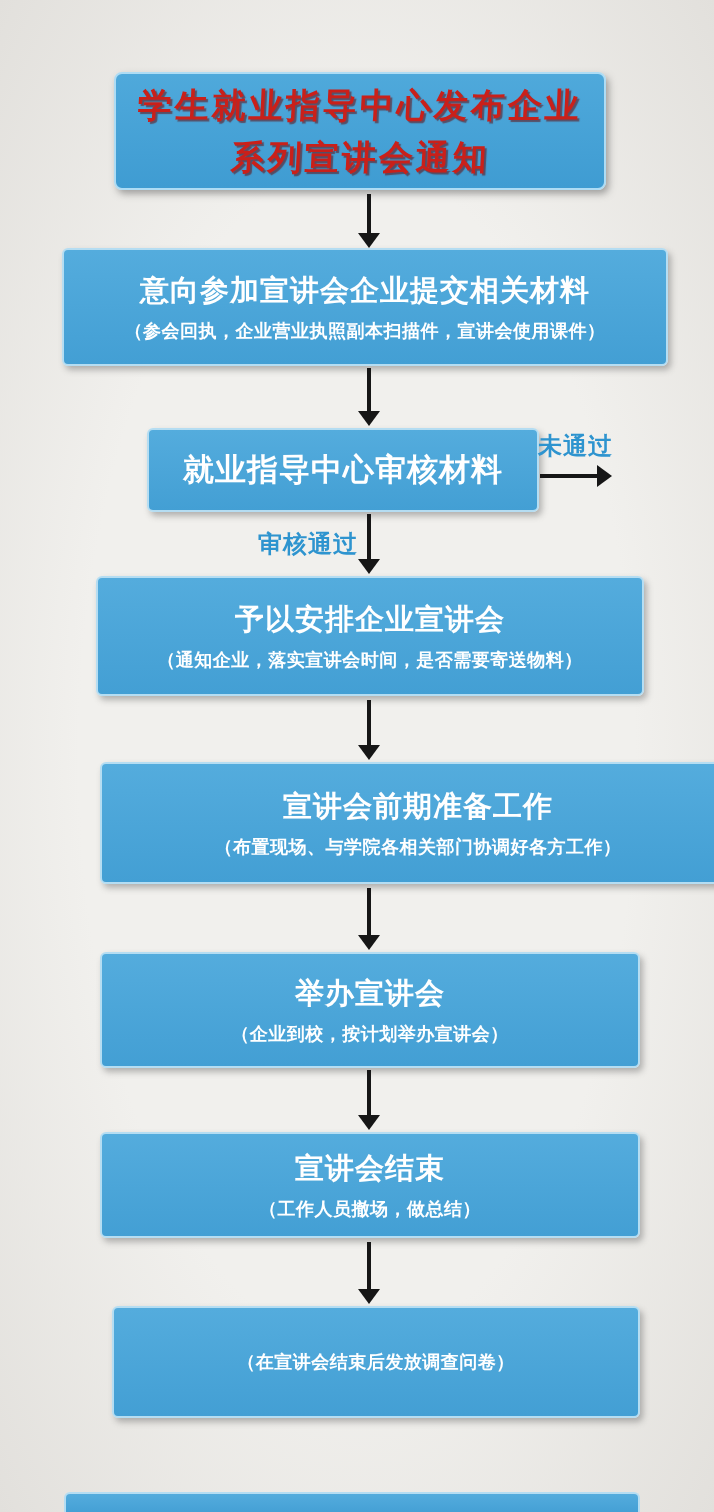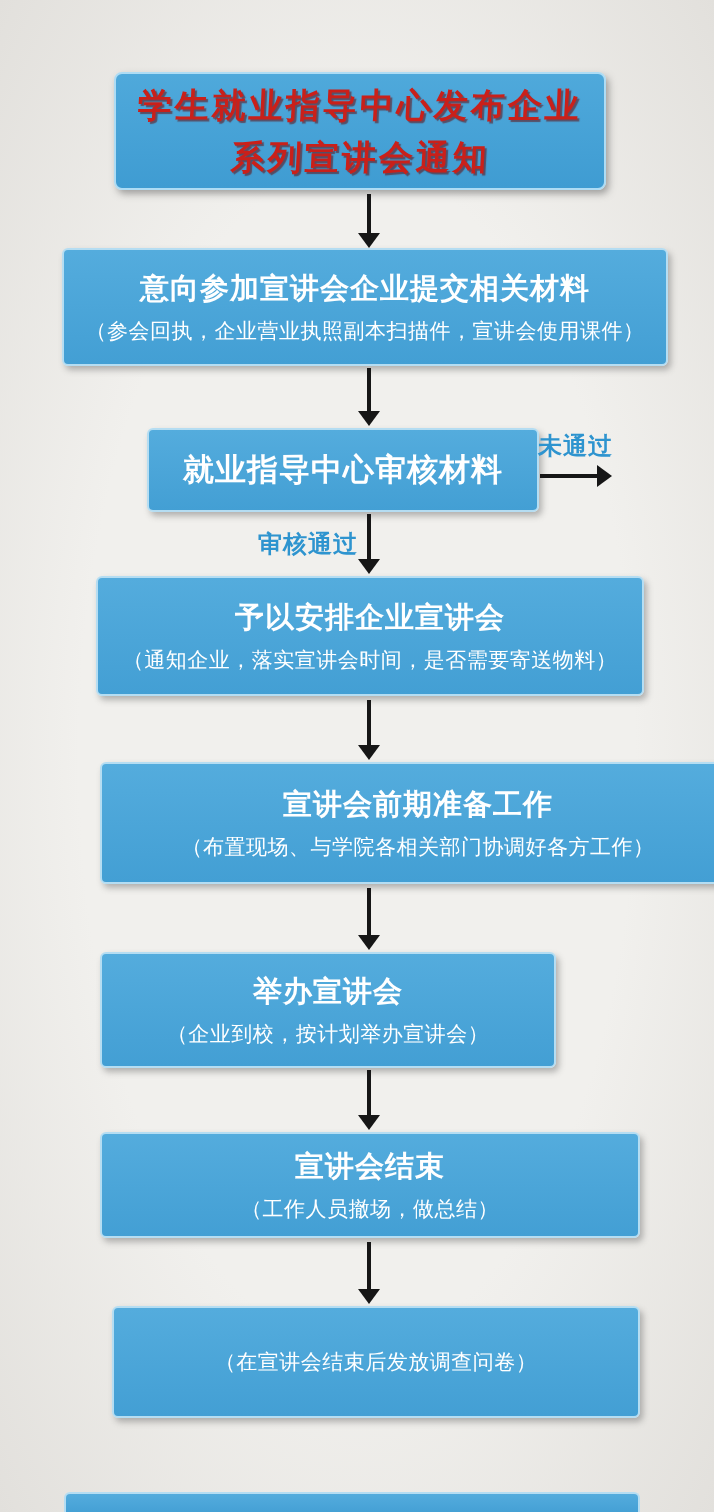--- a/index.html
+++ b/index.html
@@ -25,21 +25,21 @@
     align-items:center; justify-content:center;
     text-align:center;
     box-sizing:border-box;
   }
   .box-title {
     font-size:29px; font-weight:700; letter-spacing:1px;
     margin-bottom:8px; white-space:nowrap;
   }
   .box-title.big { font-size:31px; margin-bottom:0; }
   .box-sub {
-    font-size:21px; font-weight:400; letter-spacing:0.5px;
+    font-size:18px; font-weight:700; letter-spacing:0.5px;
     white-space:nowrap;
   }
   .title-box {
     position:absolute;
     left:114px; top:72px; width:492px; height:118px;
     background: linear-gradient(#4fa9db, #3f9cd2);
     border:2px solid #aedcf4;
     border-radius:8px;
     box-shadow: 3px 4px 7px rgba(90,90,90,0.5);
     display:flex; flex-direction:column;
@@ -153,21 +153,21 @@
   <div class="box" style="left:100px; top:762px; width:636px; height:122px">
     <div class="box-title">宣讲会前期准备工作</div>
     <div class="box-sub">（布置现场、与学院各相关部门协调好各方工作）</div>
   </div>
 
   <div class="varrow" style="left:358px; top:888px; height:62px">
     <div class="shaft"></div>
     <div class="head"></div>
   </div>
 
-  <div class="box" style="left:100px; top:952px; width:456px; height:116px">
+  <div class="box" style="left:100px; top:952px; width:540px; height:116px">
     <div class="box-title">举办宣讲会</div>
     <div class="box-sub">（企业到校，按计划举办宣讲会）</div>
   </div>
 
   <div class="varrow" style="left:358px; top:1070px; height:60px">
     <div class="shaft"></div>
     <div class="head"></div>
   </div>
 
   <div class="box" style="left:100px; top:1132px; width:540px; height:106px">

